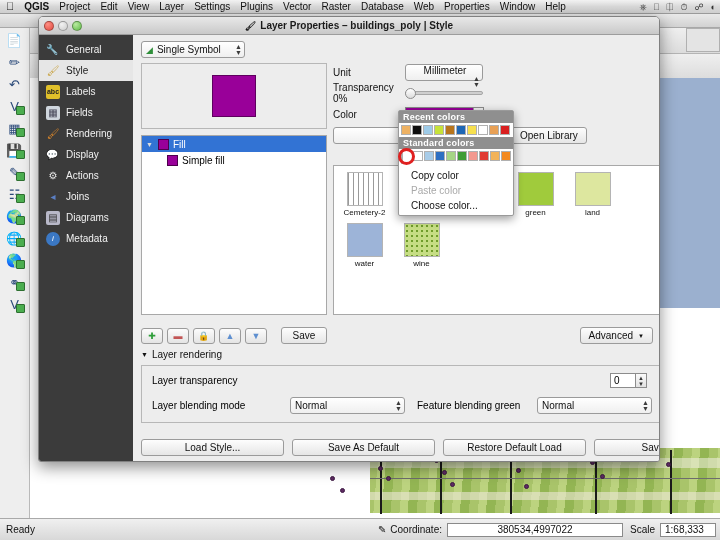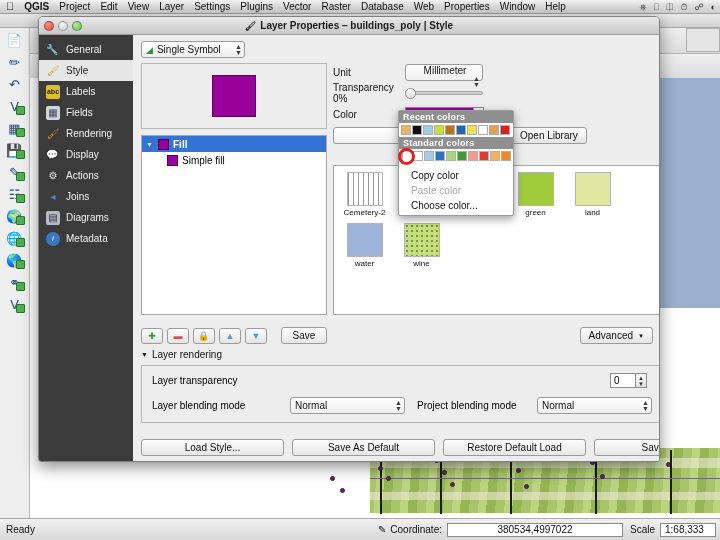--- a/index.html
+++ b/index.html
@@ -147,21 +147,21 @@
     display:flex; align-items:center; justify-content:center;
   }
   .preview-swatch{ width:44px; height:42px; border:1px solid #5e005e; }
 
   .tree-box {
     position:absolute; left:8px; top:100px; width:186px; height:180px;
     background:#ffffff; border:1px solid #a8a8a8;
   }
   .tree-row { display:flex; align-items:center; gap:4px; height:16px; padding-left:4px;
      font-size:10px; }
-  .tree-row.sel { background:#3273d4; color:#fff; font-weight:bold; }
+  .tree-row.sel { background:#3273d4; color:#fff; font-weight:normal; }
   .tw { width:8px; font-size:7px; color:#dddddd; }
   .tree-sw { width:11px; height:11px; border:1px solid #4d004d; }
   .tree-row.child { padding-left:25px; }
 
   .btnrow { position:absolute; left:8px; top:292px; display:flex; align-items:center; gap:4px;}
   .sbtn {
     width:22px; height:16px; border:1px solid #9b9b9b; border-radius:3px;
     background:linear-gradient(to bottom,#fcfcfc,#e4e4e4);
     display:flex; align-items:center; justify-content:center; font-size:9px;
   }
@@ -512,21 +512,21 @@
           </div>
           <div class="bm-row">
             <span class="lt-lbl">Layer blending mode</span>
             <span class="combo bm-combo">
               <span>Normal</span>
               <span class="arrows">
                   <span>▲</span>
                   <span>▼</span>
                 </span>
             </span>
-            <span style="margin-left:12px;width:120px;">Project blending mode</span>
+            <span style="margin-left:12px;width:120px;">Feature blending green</span>
             <span class="combo bm-combo">
               <span>Normal</span>
               <span class="arrows">
                   <span>▲</span>
                   <span>▼</span>
                 </span>
             </span>
           </div>
         </div>
 

